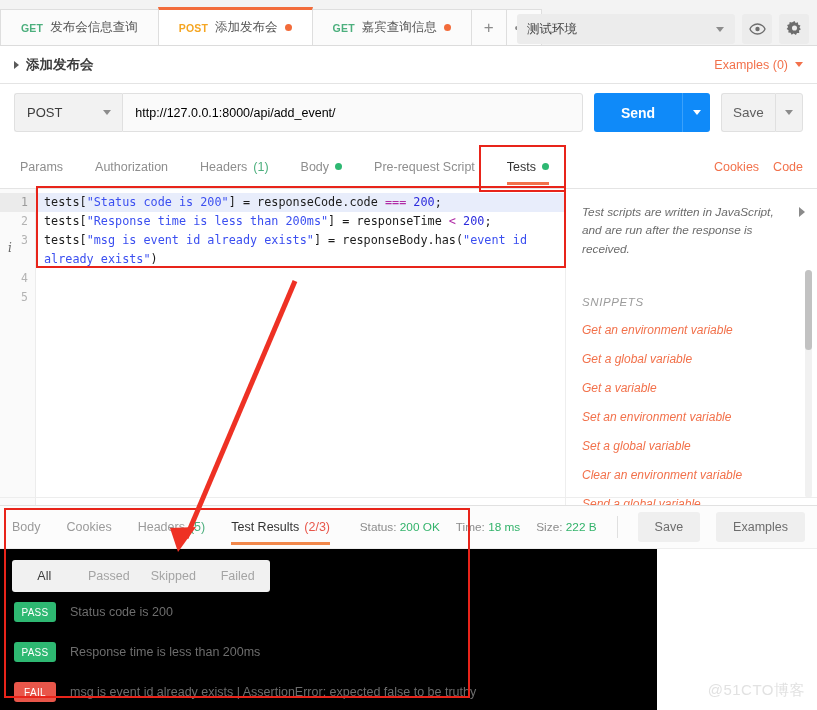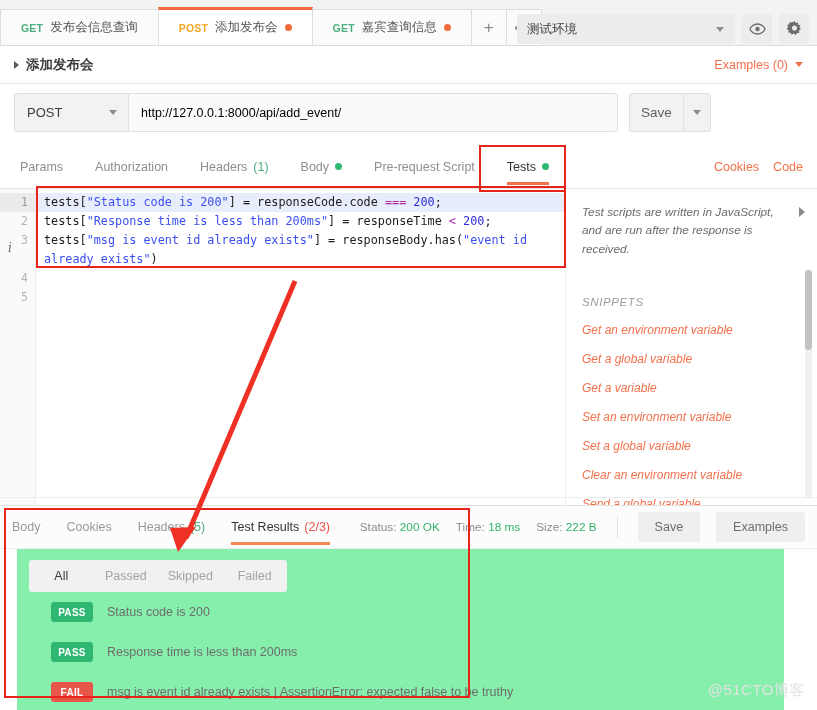--- a/index.html
+++ b/index.html
@@ -221,31 +221,31 @@
   .failcnt { color: #e8564a; }
   .meta { margin-left: auto; display: flex; align-items: center; gap: 16px; font-size: 11.8px; color: #8c8c8c; }
   .meta b { font-weight: normal; color: #33b36b; }
   .vdiv { width: 1px; height: 22px; background: #e0e0e0; margin: 0 4px; }
   .respbtn {
     height: 30px; padding: 0 17px; background: #efefef; border: none; border-radius: 3px;
     color: #6d6d6d; font-size: 12.5px; cursor: pointer; font-family: "Liberation Sans", sans-serif;
   }
 
   
-  .results { position: absolute; left: 17px; top: 549px; width: 767px; height: 161px; background: #86efac; }
+  .results { position: absolute; left: 0; top: 549px; width: 657px; height: 161px; background: #000000; }
   .filters {
     margin: 11px 0 0 12px; width: 258px; height: 32px; background: #f1f1f1; border-radius: 3px;
     display: flex; align-items: center;
   }
   .filt { flex: 1; text-align: center; font-size: 12.5px; color: #a4a4a4; cursor: pointer; }
   .filt.active { color: #3c3c3c; }
   .rrow { display: flex; align-items: center; gap: 14px; padding: 0 0 0 14px; height: 40px; }
   .badge {
-    width: 42px; height: 20px; border-radius: 3px; color: #fff; font-size: 10px; font-weight: bold;
-    display: flex; align-items: center; justify-content: center; letter-spacing: .3px; margin-left: 20px;
+    width: 42px; height: 20px; border-radius: 3px; color: #fff; font-size: 10px; font-weight: normal;
+    display: flex; align-items: center; justify-content: center; letter-spacing: .3px;
   }
   .badge.pass { background: #2eb872; }
   .badge.fail { background: #e8564a; }
   .rtext { font-size: 12.5px; color: #6d6d6d; }
 
   
   .annbox { position: absolute; border: 2px solid #e8241a; pointer-events: none; z-index: 40; }
   .annarrow { position: absolute; left: 0; top: 0; width: 817px; height: 710px; pointer-events: none; z-index: 41; }
   .watermark {
     position: absolute; right: 12px; bottom: 10px; font-size: 15px; color: #e2e2e2;
@@ -306,20 +306,26 @@
       <i class="caret"></i>
     </div>
   </div>
 
   <div class="urlbar">
     <div class="methodsel">
       <span>POST</span>
       <i class="caret"></i>
     </div>
     <input class="urlinput" type="text" value="http://127.0.0.1:8000/api/add_event/" placeholder="Enter request URL" style="">
+    <div class="sendgrp">
+      <button class="sendbtn">Send</button>
+      <div class="sendcaret">
+          <i></i>
+        </div>
+    </div>
     <div class="savegrp">
       <button class="savebtn">Save</button>
       <div class="savecaret">
           <i></i>
         </div>
     </div>
   </div>
 
   <div class="reqtabs">
     <div class="rtab">

